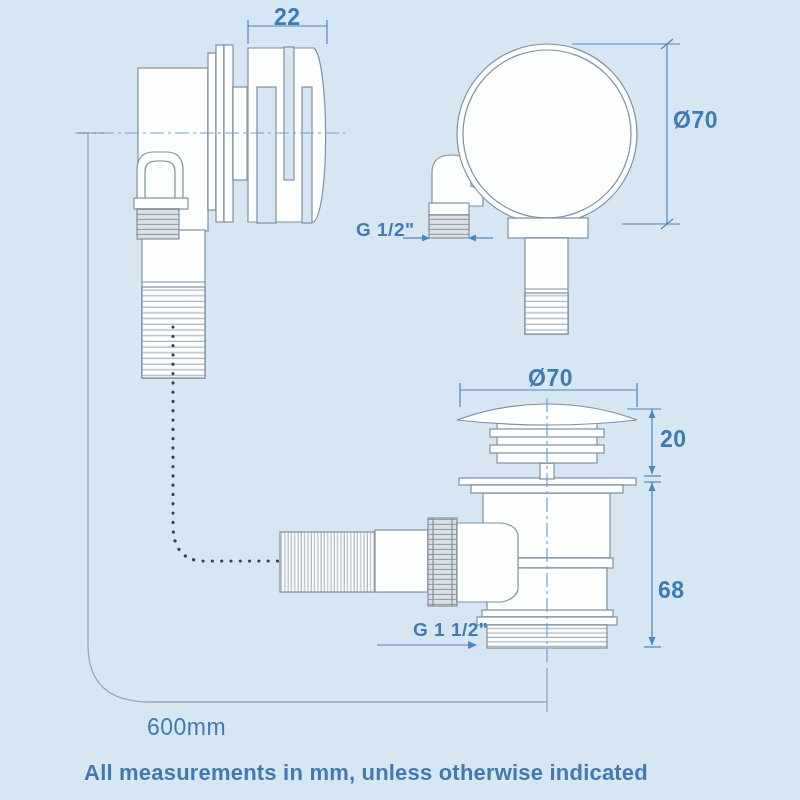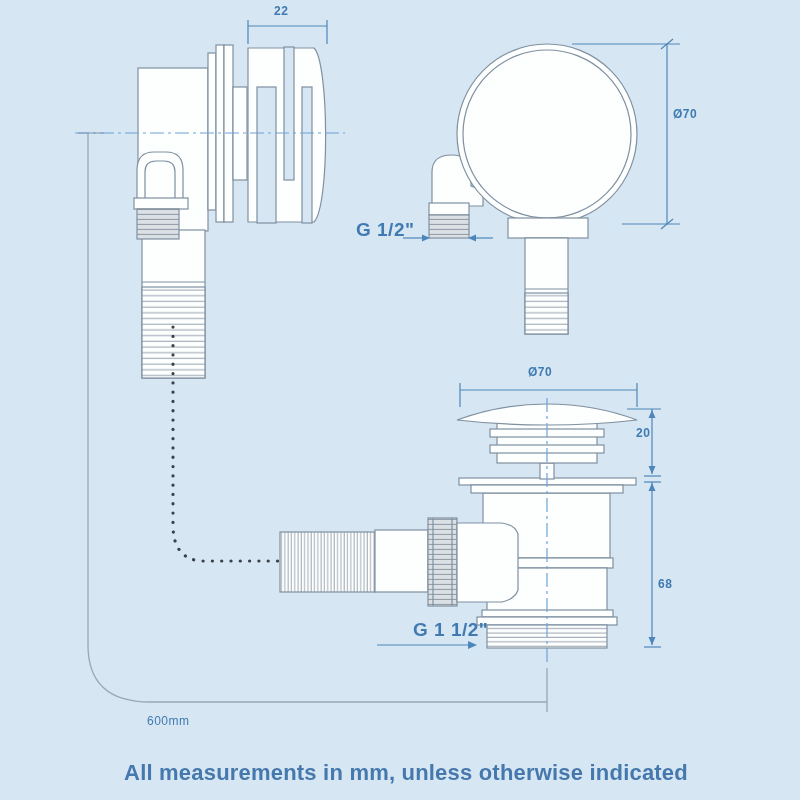--- a/index.html
+++ b/index.html
@@ -5,26 +5,26 @@
   html,body{margin:0;padding:0;}
   body{
     width:800px;height:800px;position:relative;overflow:hidden;
     background:#d7e6f3;
     font-family:"Liberation Sans", sans-serif;
   }
   .stage{position:absolute;left:0;top:0;width:800px;height:800px;}
   svg{position:absolute;left:0;top:0;}
   .dim-label{
     position:absolute;color:#3f7ab1;font-weight:bold;
-    font-size:12px;letter-spacing:0.5px;white-space:nowrap;
+    font-size:23px;letter-spacing:0.5px;white-space:nowrap;
   }
   .dim-label.small{font-size:19px;font-weight:bold;}
   .footer-note{
     position:absolute;left:0;top:760px;width:732px;text-align:center;
-    color:#4579ae;font-size:22px;font-weight:bold;letter-spacing:0.2px;padding-left:40px;
+    color:#4579ae;font-size:22px;font-weight:bold;letter-spacing:0.2px;
   }
 </style>
 </head>
 <body>
 
 <div class="stage">
 <svg width="800" height="800" viewBox="0 0 800 800">
   <defs>
     <pattern id="thGray" width="8" height="5" patternUnits="userSpaceOnUse">
       <rect width="8" height="5" fill="#dbe0e5"></rect>
@@ -168,21 +168,21 @@
 </svg>
 
 <div class="dim-label" style="left:274px;top:4px;">22</div>
 
 <div class="dim-label" style="left:673px;top:107px;">Ø70</div>
 
 <div class="dim-label small" style="left:356px;top:219px;">G 1/2"</div>
 
 <div class="dim-label" style="left:528px;top:365px;">Ø70</div>
 
-<div class="dim-label" style="left:636px;top:426px;">20</div>
+<div class="dim-label" style="left:660px;top:426px;">20</div>
 
 <div class="dim-label" style="left:658px;top:577px;">68</div>
 
 <div class="dim-label small" style="left:413px;top:619px;">G 1 1/2"</div>
 
 <div class="dim-label" style="left:147px;top:714px;font-weight:normal;">600mm</div>
 
 <div class="footer-note">All measurements in mm, unless otherwise indicated</div>
 </div>
 

